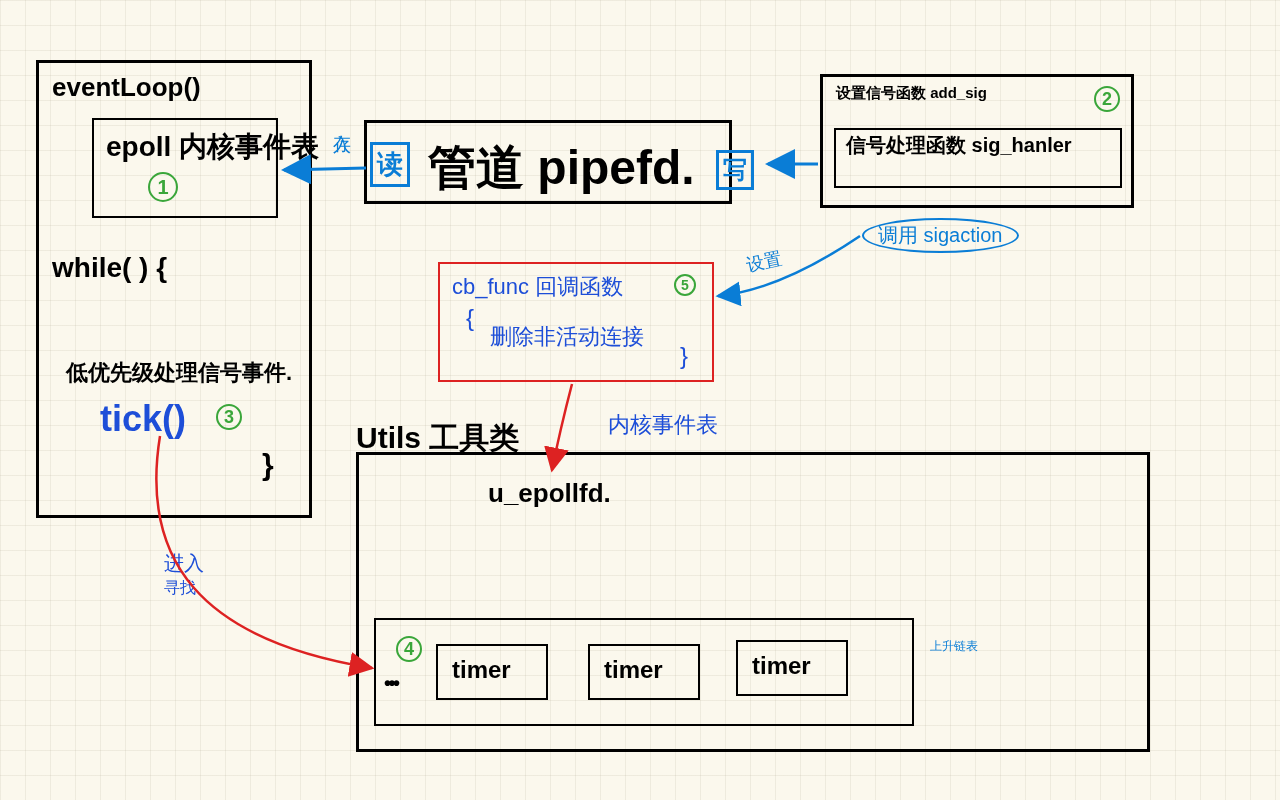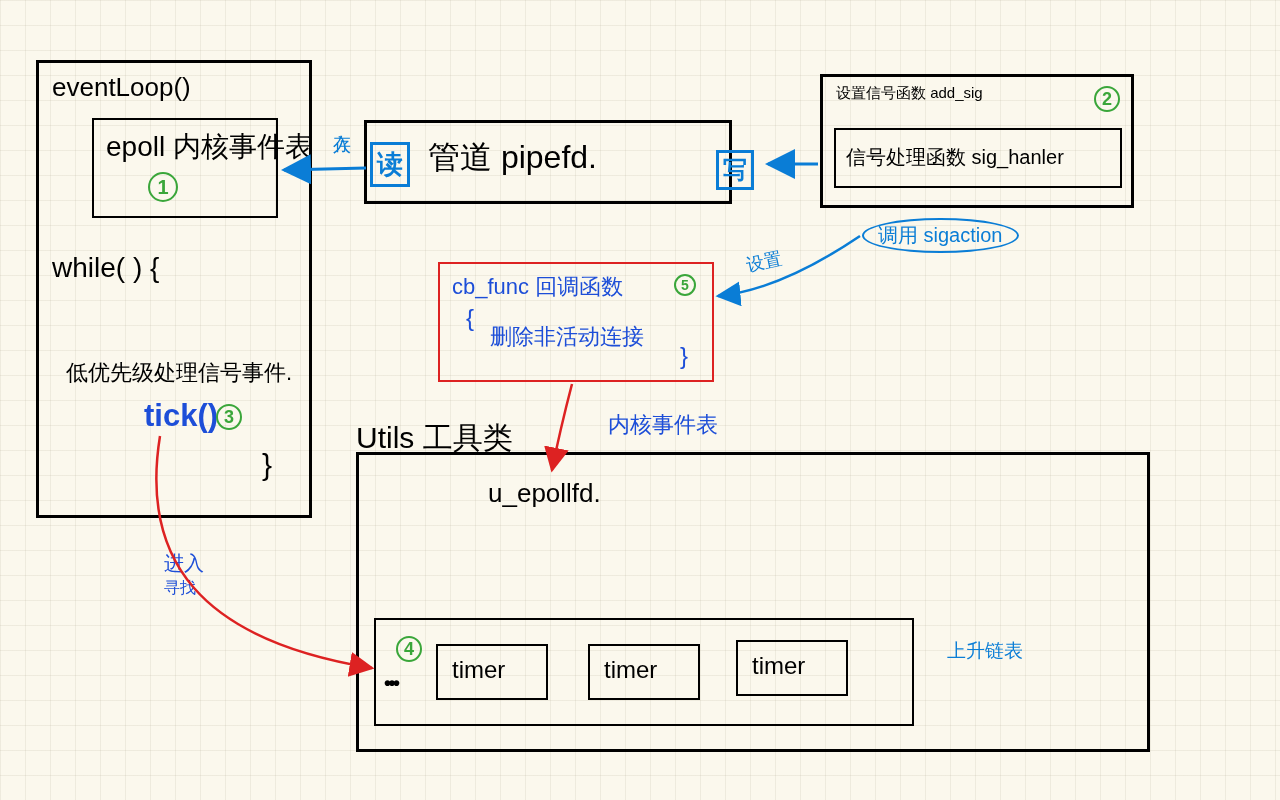--- a/index.html
+++ b/index.html
@@ -21,21 +21,21 @@
     background: transparent;
   }
   .inner-box {
     position: absolute;
     border: 2px solid #000;
   }
   .label {
     position: absolute;
     white-space: nowrap;
   }
-  .black { color: #000; }
+  .black { color: #000; font-weight: bold; }
   .red { color: #1d4ed8; }
   .blue { color: #0a7dd6; }
   .circle-num {
     display: inline-block;
     border: 2px solid #3aa63a;
     color: #3aa63a;
     border-radius: 50%;
     width: 26px;
     height: 26px;
     text-align: center;
@@ -59,36 +59,36 @@
 
 <div class="box" style="left:36px; top:60px; width:276px; height:458px;"></div>
 <div class="label black" style="left:52px; top:72px; font-size:26px;">eventLoop()</div>
 
 <div class="inner-box" style="left:92px; top:118px; width:186px; height:100px;"></div>
 <div class="label black" style="left:106px; top:128px; font-size:28px;">epoll 内核事件表</div>
 <span class="circle-num" style="position:absolute; left:148px; top:172px; width:30px; height:30px; line-height:26px; font-size:20px;">1</span>
 
 <div class="label black" style="left:52px; top:252px; font-size:28px;">while( ) {</div>
 <div class="label black" style="left:54px; top:358px; font-size:22px;margin-left:12px;">低优先级处理信号事件.</div>
-<div class="label red" style="left:100px; top:398px; font-size:31px; font-weight:bold;padding-left:44px;">tick()</div>
+<div class="label red" style="left:100px; top:398px; font-size:36px; font-weight:bold;">tick()</div>
 <span class="circle-num" style="position:absolute; left:216px; top:404px;">3</span>
 <div class="label black" style="left:262px; top:448px; font-size:30px;">}</div>
 
 <div class="box" style="left:364px; top:120px; width:368px; height:84px;"></div>
-<div class="label black" style="left:428px; top:136px; font-size:32px;">管道 pipefd.</div>
+<div class="label black" style="left:428px; top:136px; font-size:48px;">管道 pipefd.</div>
 
 <div class="label blue" style="left:370px; top:142px; border:3px solid #0a7dd6; padding:2px 4px; font-size:26px; font-weight:bold;">读</div>
 
 <div class="label blue" style="left:716px; top:150px; border:3px solid #0a7dd6; padding:1px 4px; font-size:24px; font-weight:bold;">写</div>
 
 <div class="box" style="left:820px; top:74px; width:314px; height:134px;"></div>
 <div class="label black" style="left:836px; top:84px; font-size:15px;">设置信号函数 add_sig</div>
 <span class="circle-num" style="position:absolute; left:1094px; top:86px;">2</span>
 <div class="inner-box" style="left:834px; top:128px; width:288px; height:60px;"></div>
-<div class="label black" style="left:846px; top:144px; font-size:20px;">信号处理函数 sig_hanler</div>
+<div class="label black" style="left:846px; top:132px; font-size:20px;">信号处理函数 sig_hanler</div>
 
 <div class="label blue" style="left:862px; top:218px; font-size:20px; border:2px solid #0a7dd6; border-radius:50%; padding:2px 14px;">调用 sigaction</div>
 
 <div class="red-box" style="position:absolute; left:438px; top:262px; width:276px; height:120px;"></div>
 <div class="label red" style="left:452px; top:272px; font-size:22px;">cb_func 回调函数</div>
 <span class="circle-num" style="position:absolute; left:674px; top:274px; width:22px; height:22px; line-height:18px; font-size:14px;">5</span>
 <div class="label red" style="left:466px; top:304px; font-size:24px;">{</div>
 <div class="label red" style="left:490px; top:322px; font-size:22px;">删除非活动连接</div>
 <div class="label red" style="left:680px; top:342px; font-size:24px;">}</div>
 
@@ -102,21 +102,21 @@
 
 <div class="inner-box" style="left:436px; top:644px; width:112px; height:56px;"></div>
 <div class="label black" style="left:452px; top:656px; font-size:24px;">timer</div>
 
 <div class="inner-box" style="left:588px; top:644px; width:112px; height:56px;"></div>
 <div class="label black" style="left:604px; top:656px; font-size:24px;">timer</div>
 
 <div class="inner-box" style="left:736px; top:640px; width:112px; height:56px;"></div>
 <div class="label black" style="left:752px; top:652px; font-size:24px;">timer</div>
 
-<div class="label blue" style="left:930px; top:638px; font-size:19px;margin-left:17px;">上升链表</div>
+<div class="label blue" style="left:930px; top:638px; font-size:12px;">上升链表</div>
 
 <div class="label blue" style="left:330px; top:120px; font-size:18px; writing-mode:vertical-rl;">存入</div>
 <div class="label red" style="left:164px; top:550px; font-size:20px;">进入</div>
 <div class="label red" style="left:164px; top:578px; font-size:16px;">寻找</div>
 <div class="label blue" style="left:746px; top:250px; font-size:18px; transform:rotate(-12deg);">设置</div>
 <div class="label red" style="left:608px; top:410px; font-size:22px;">内核事件表</div>
 
 <svg class="overlay">
   <defs>
     <marker id="arr-blue" markerWidth="12" markerHeight="12" refX="9" refY="5" orient="auto">

